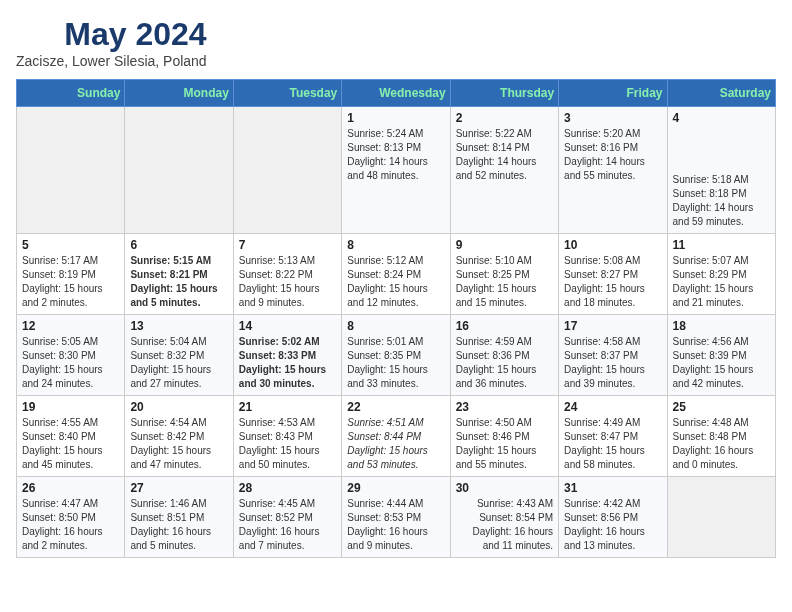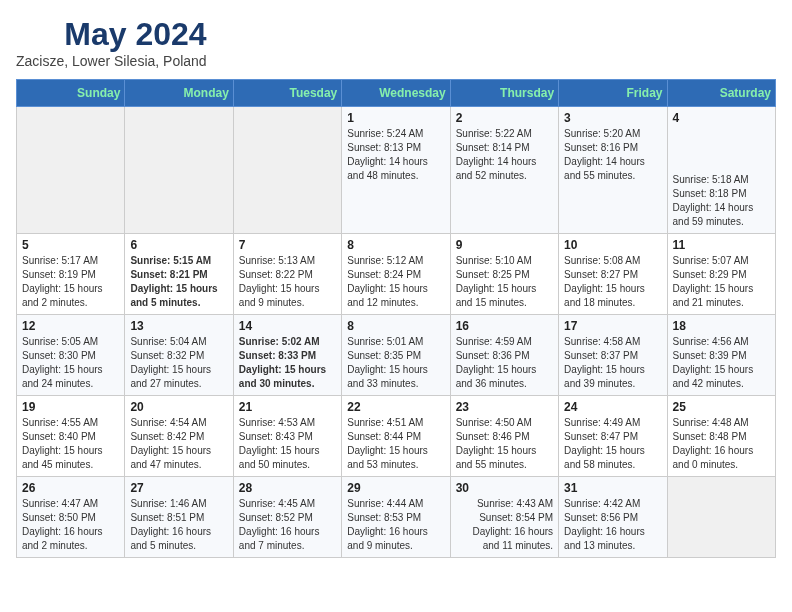--- a/index.html
+++ b/index.html
@@ -259,21 +259,21 @@
         </td>
         <td>
           <span class="day-num">21</span>
           <div class="day-info" style="white-space: pre-line;">Sunrise: 4:53 AM
 Sunset: 8:43 PM
 Daylight: 15 hours
 and 50 minutes.</div>
         </td>
         <td>
           <span class="day-num">22</span>
-          <div class="day-info" style="white-space: pre-line;">Sunrise: 4:51 AM
+          <div class="day-info" style="white-space: pre-line; font-style: italic;">Sunrise: 4:51 AM
 Sunset: 8:44 PM
 Daylight: 15 hours
 and 53 minutes.</div>
         </td>
         <td>
           <span class="day-num">23</span>
           <div class="day-info" style="white-space: pre-line;">Sunrise: 4:50 AM
 Sunset: 8:46 PM
 Daylight: 15 hours
 and 55 minutes.</div>

